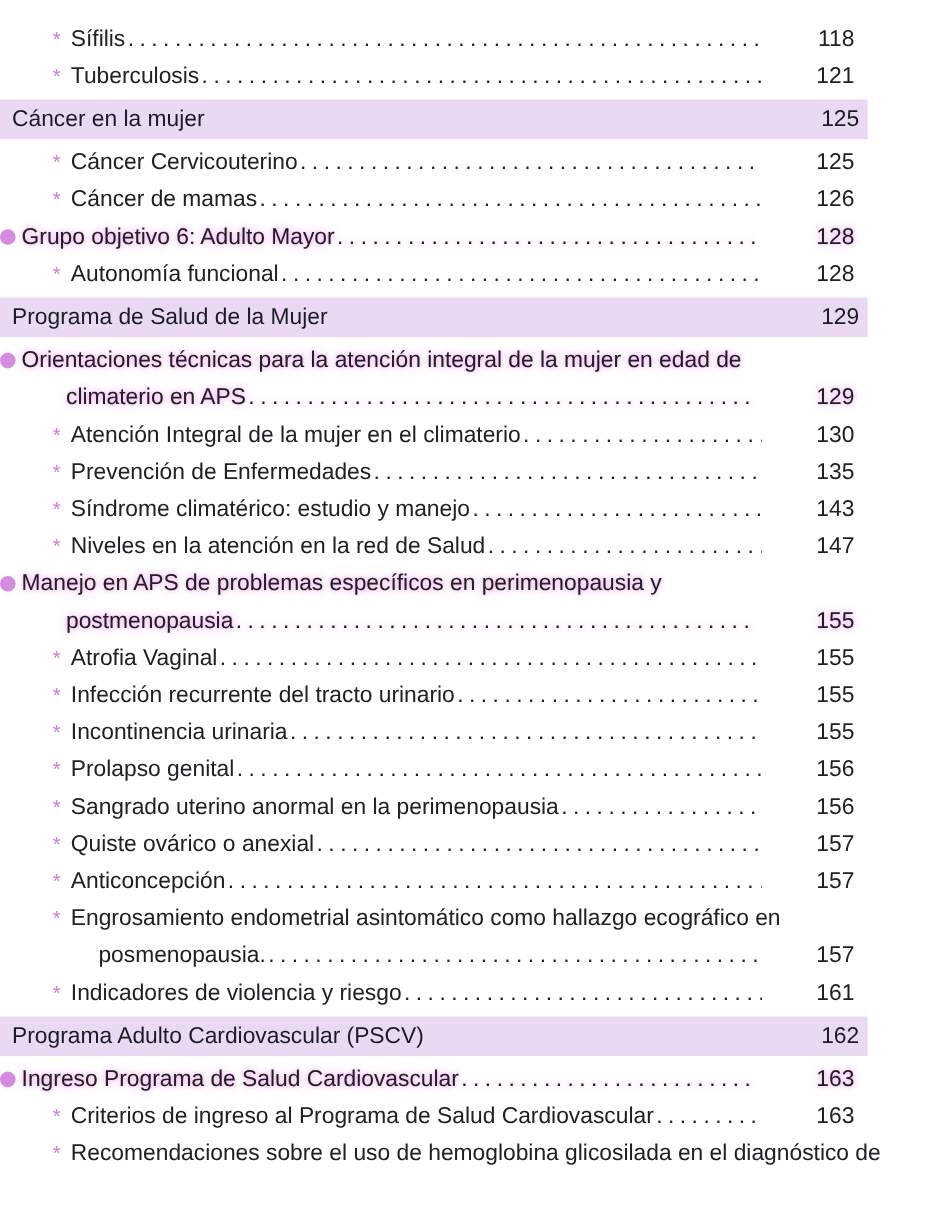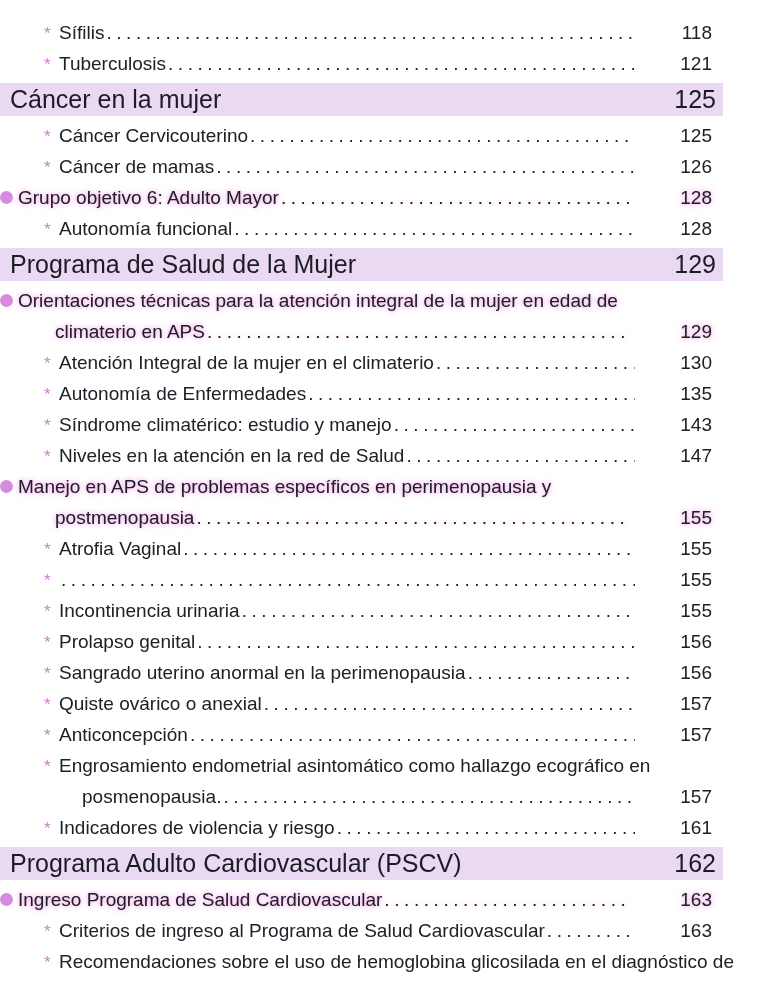--- a/index.html
+++ b/index.html
@@ -32,21 +32,21 @@
   .lvl1 .page{padding-left:8px;}
   
   .glow .title,.glow .dots,.glow .page{
     text-shadow:0 0 1px #f6c2f0,0 0 4px #f1b3ea,0 0 8px #f3bcee;
   }
   .cont.lvl1{padding-left:55px;}
   .cont.lvl2{padding-left:82px;}
   
   .section-row{
     display:flex;align-items:baseline;
-    height:33px;line-height:33px;font-size:25px;
+    height:33px;line-height:33px;font-size:19px;
     background:#ead9f2;color:#1c1c24;
     margin:4px 51px 4px 0;padding:0 7px 0 10px;
   }
   .section-row .spacer{flex:1 1 auto;}
   .section-row .page{flex:0 0 auto;}
 </style>
 </head>
 <body>
 
 <div class="toc" id="toc">
@@ -108,21 +108,21 @@
     <span class="page">129</span>
   </div>
     <div class="row lvl2">
     <span class="marker">*</span>
     <span class="title">Atención Integral de la mujer en el climaterio</span>
     <span class="leader"><span class="dots">............................................................................................................................................</span></span>
     <span class="page">130</span>
   </div>
     <div class="row lvl2">
     <span class="marker">*</span>
-    <span class="title">Autonomía de Enfermedades</span>
+    <span class="title">Prevención de Enfermedades</span>
     <span class="leader"><span class="dots">............................................................................................................................................</span></span>
     <span class="page">135</span>
   </div>
     <div class="row lvl2">
     <span class="marker">*</span>
     <span class="title">Síndrome climatérico: estudio y manejo</span>
     <span class="leader"><span class="dots">............................................................................................................................................</span></span>
     <span class="page">143</span>
   </div>
     <div class="row lvl2">
@@ -143,20 +143,21 @@
     <span class="page">155</span>
   </div>
     <div class="row lvl2">
     <span class="marker">*</span>
     <span class="title">Atrofia Vaginal</span>
     <span class="leader"><span class="dots">............................................................................................................................................</span></span>
     <span class="page">155</span>
   </div>
     <div class="row lvl2">
     <span class="marker">*</span>
+    <span class="title">Infección recurrente del tracto urinario</span>
     <span class="leader"><span class="dots">............................................................................................................................................</span></span>
     <span class="page">155</span>
   </div>
     <div class="row lvl2">
     <span class="marker">*</span>
     <span class="title">Incontinencia urinaria</span>
     <span class="leader"><span class="dots">............................................................................................................................................</span></span>
     <span class="page">155</span>
   </div>
     <div class="row lvl2">

